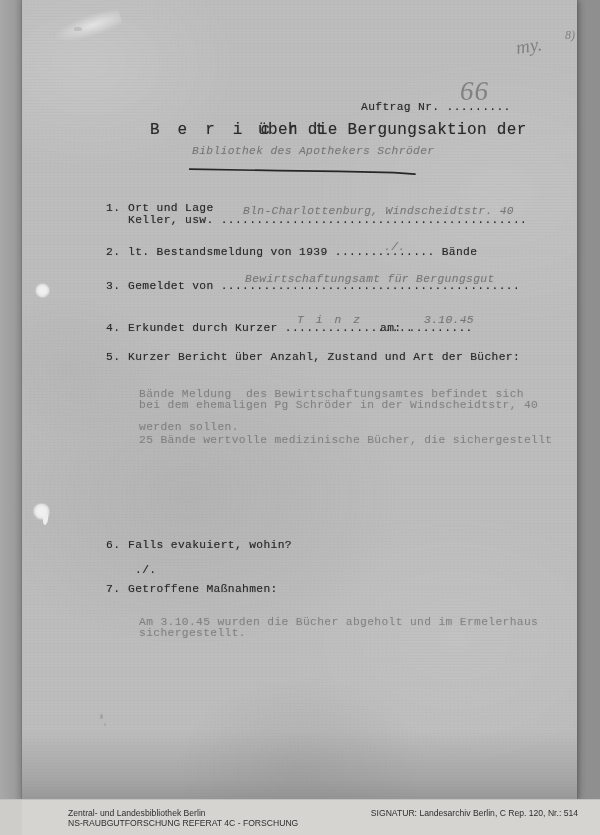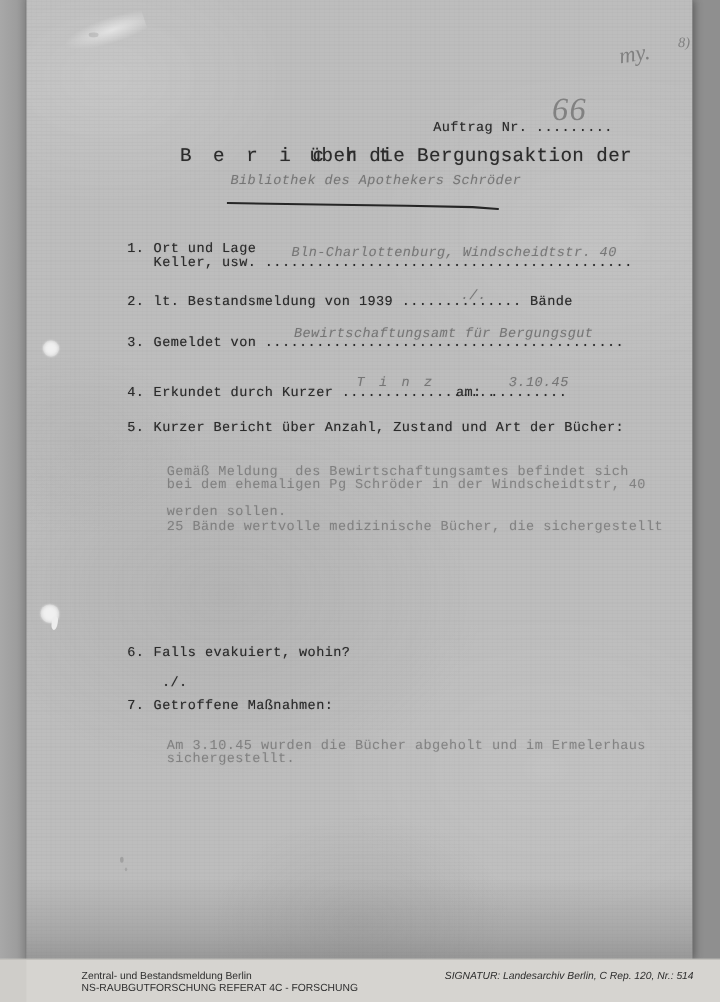--- a/index.html
+++ b/index.html
@@ -165,21 +165,21 @@
   }
   .footer-left, .footer-right {
     position: absolute;
     font-family: "Liberation Sans", "DejaVu Sans", sans-serif;
     font-size: 8.6px;
     line-height: 10.4px;
     color: #2e2e2e;
     white-space: pre;
   }
   .footer-left  { left: 68px;  top: 8px; }
-  .footer-right { right: 22px; top: 8px; text-align: left; font-style: italic; }
+  .footer-right { right: 22px; top: 8px; text-align: left; }
 
   
   .footer-gutter {
     position: absolute;
     left: 0; bottom: 0;
     width: 22px; height: 35px;
     background: #cfcdc9;
   }
 </style>
 </head>
@@ -234,34 +234,34 @@
   <div class="typed faded" style="left:245px; top:273px;">Bewirtschaftungsamt für Bergungsgut</div>
 
   <div class="typed" style="left:106px; top:322px;">4.</div>
   <div class="typed" style="left:128px; top:322px;">Erkundet durch Kurzer ..................</div>
   <div class="typed" style="left:380px; top:322px;">am: .........</div>
   <div class="typed faded spaced-sm" style="left:297px; top:314px;">T i n z</div>
   <div class="typed faded" style="left:424px; top:314px;">3.10.45</div>
 
   <div class="typed" style="left:106px; top:351px;">5.</div>
   <div class="typed" style="left:128px; top:351px;">Kurzer Bericht über Anzahl, Zustand und Art der Bücher:</div>
-  <div class="typed faint" style="left:139px; top:388px;">Gemäß Meldung  des Bewirtschaftungsamtes befindet sich</div>
+  <div class="typed faint" style="left:139px; top:388px;">Bände Meldung  des Bewirtschaftungsamtes befindet sich</div>
   <div class="typed faint" style="left:139px; top:399px;">bei dem ehemaligen Pg Schröder in der Windscheidtstr, 40</div>
   <div class="typed faint" style="left:139px; top:410px;margin-top:24px;">25 Bände wertvolle medizinische Bücher, die sichergestellt</div>
   <div class="typed faint" style="left:139px; top:421px;">werden sollen.</div>
 
   <div class="typed" style="left:106px; top:539px;">6.</div>
   <div class="typed" style="left:128px; top:539px;">Falls evakuiert, wohin?</div>
   <div class="typed" style="left:135px; top:564px;">./.</div>
 
   <div class="typed" style="left:106px; top:583px;">7.</div>
   <div class="typed" style="left:128px; top:583px;">Getroffene Maßnahmen:</div>
   <div class="typed faint" style="left:139px; top:616px;">Am 3.10.45 wurden die Bücher abgeholt und im Ermelerhaus</div>
   <div class="typed faint" style="left:139px; top:627px;">sichergestellt.</div>
 
   <div class="footer">
     <div class="footer-gutter"></div>
-    <div class="footer-left"><span>Zentral- und Bestandsmeldung Berlin</span>
+    <div class="footer-left"><span>Zentral- und Landesbibliothek Berlin</span>
 <span>NS-RAUBGUTFORSCHUNG REFERAT 4C - FORSCHUNG</span></div>
     <div class="footer-right">SIGNATUR: Landesarchiv Berlin, C Rep. 120, Nr.: 514</div>
   </div>
 
 </div>
 
 </body></html>

